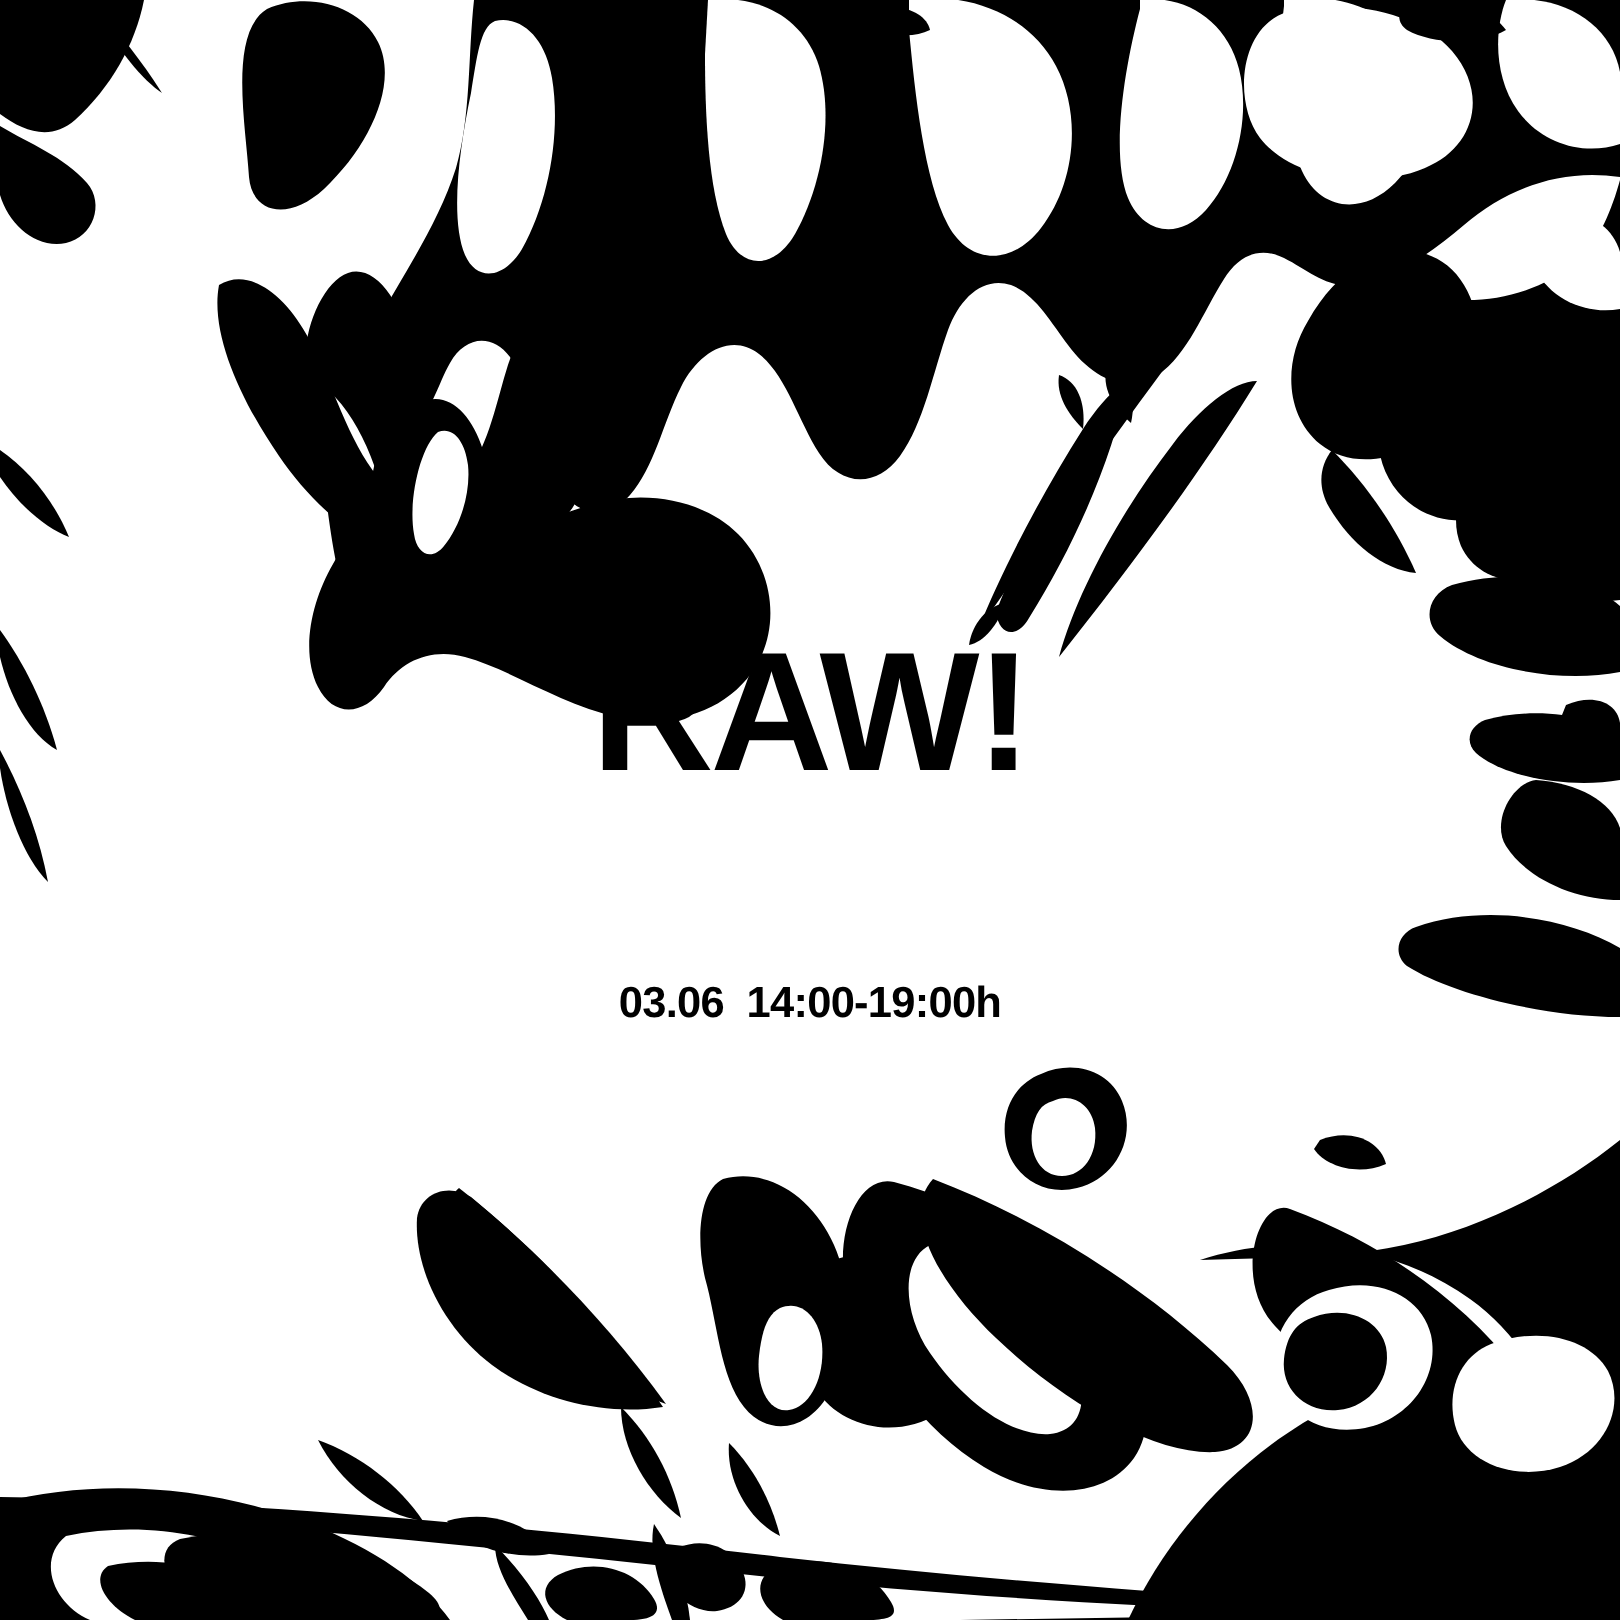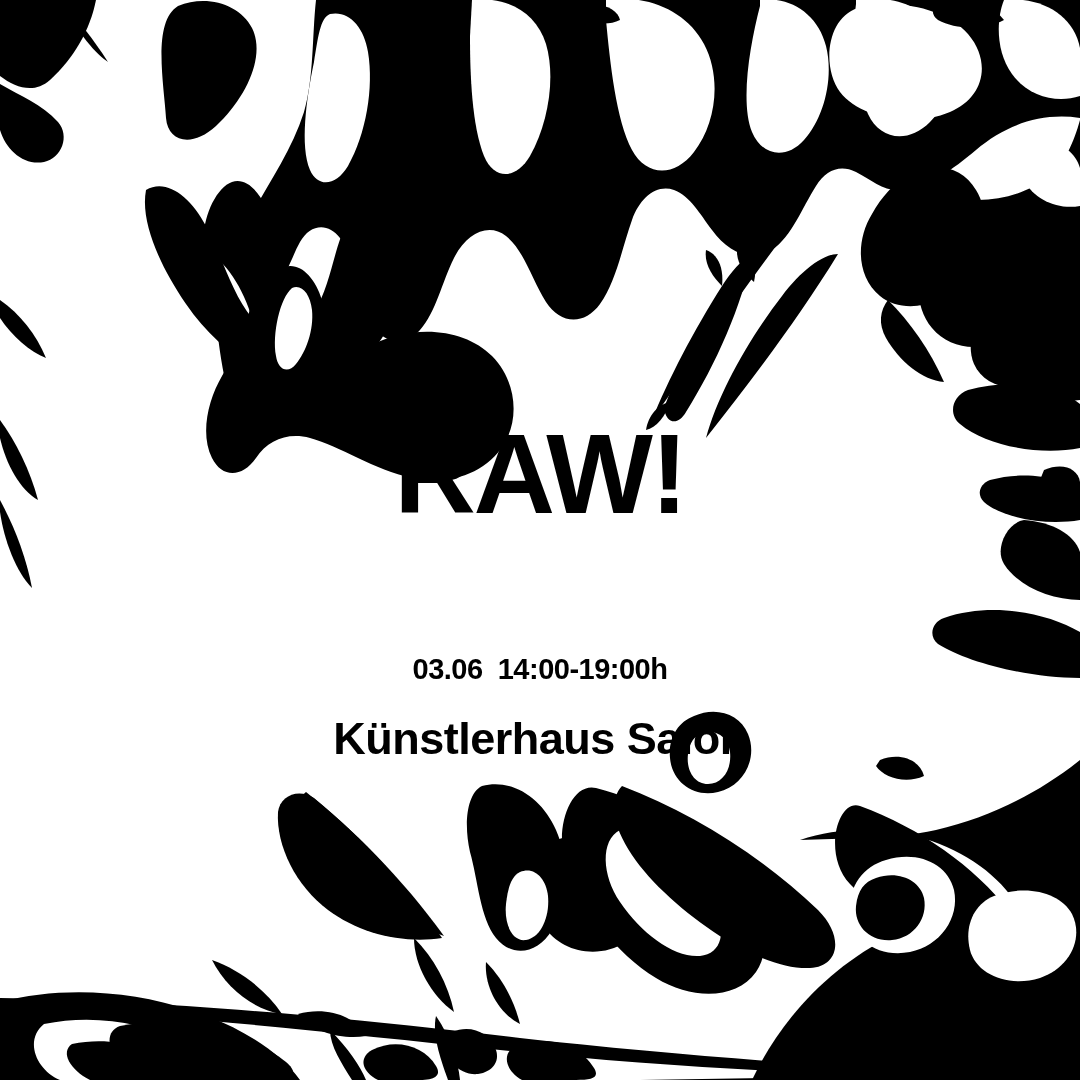--- a/index.html
+++ b/index.html
@@ -301,16 +301,15 @@
 
       <path d="M436,1016 C450,1036 458,1060 460,1080 L448,1080 C440,1058 432,1034 436,1016 Z"></path>
       <path d="M330,1030 C348,1048 360,1066 366,1080 L352,1080 C342,1064 330,1046 330,1030 Z"></path>
 
     </g>
   </svg>
 
   <div id="type-block">
     <div class="tline" id="title-main">RAW!</div>
     <div class="tline" id="meta-date">03.06  14:00-19:00h</div>
-    <div class="tline" id="meta-venue">Künstlerhaus Salon</div>
   </div>
 
 </div>
 
 </body></html>

